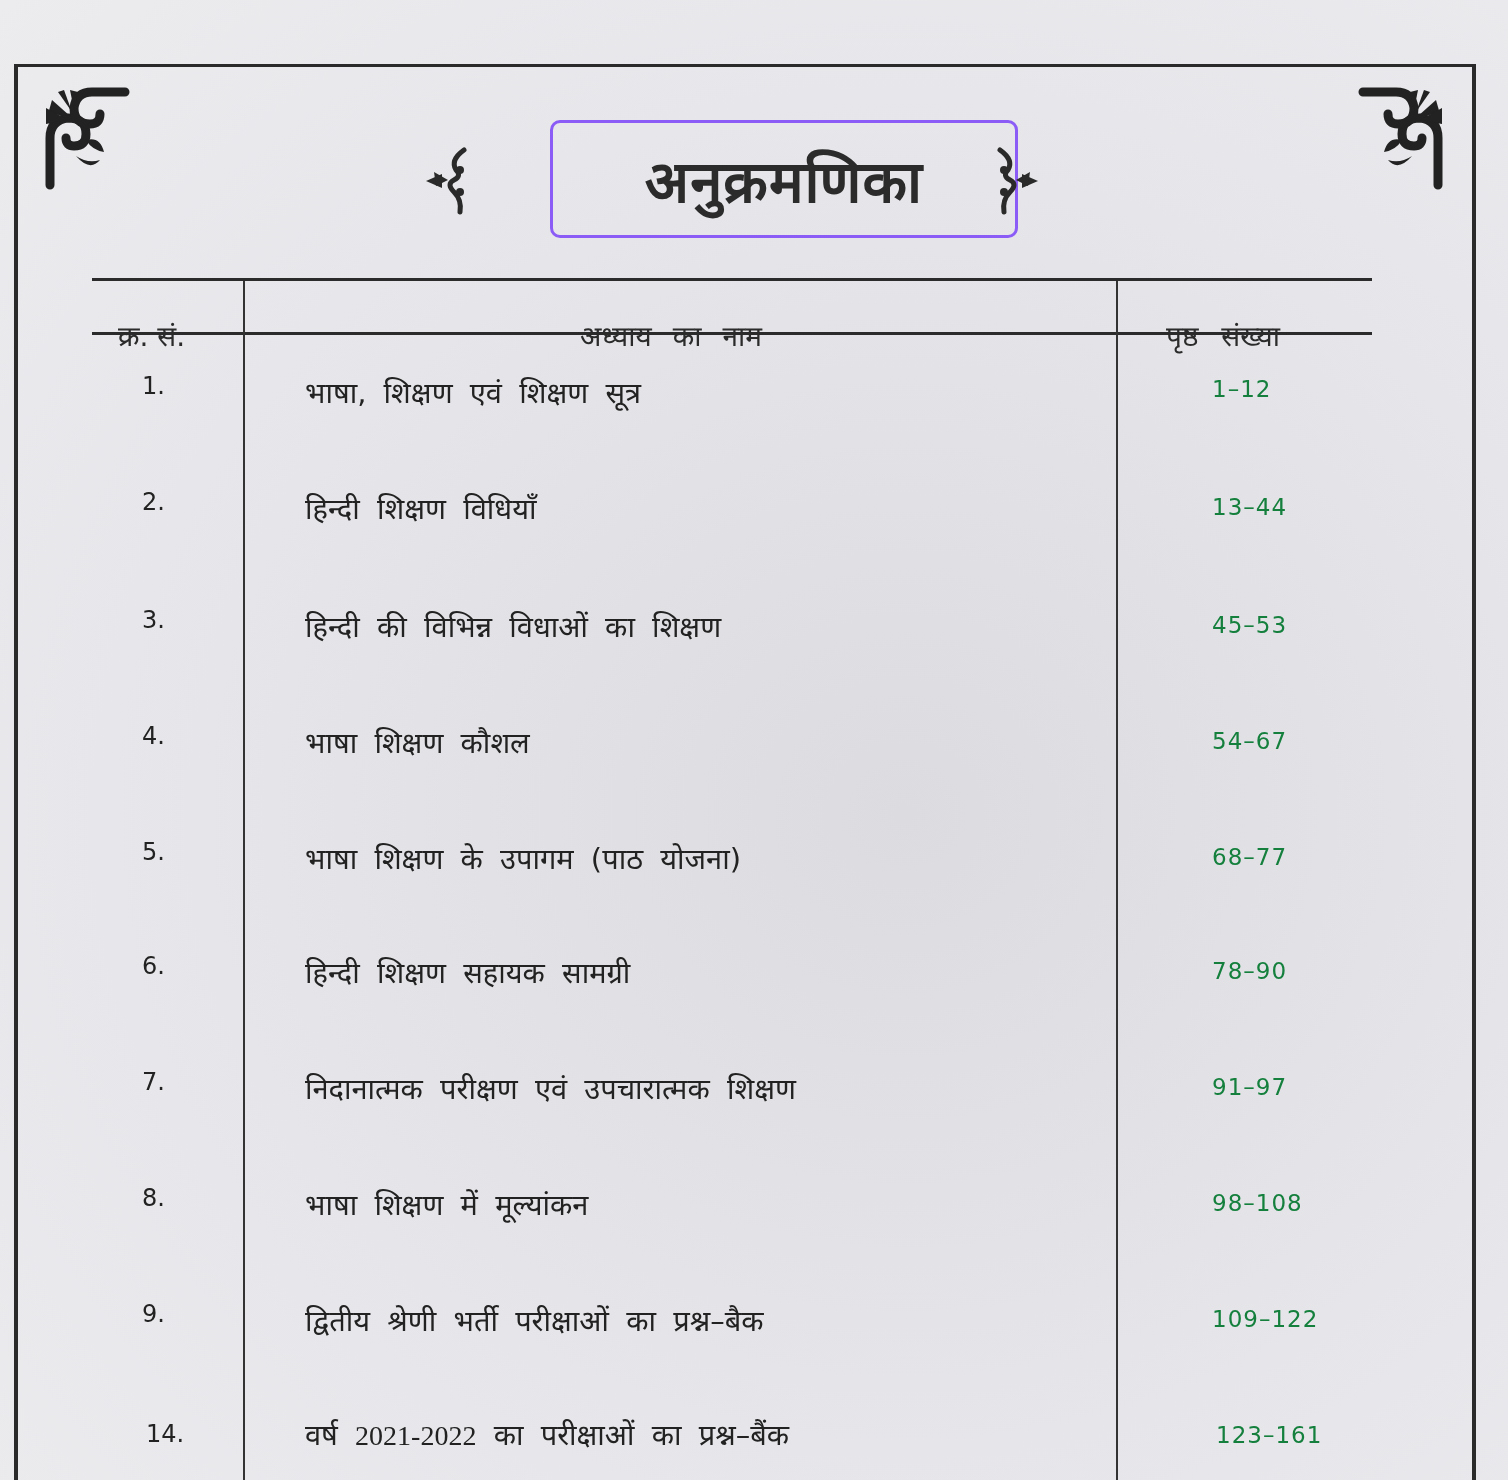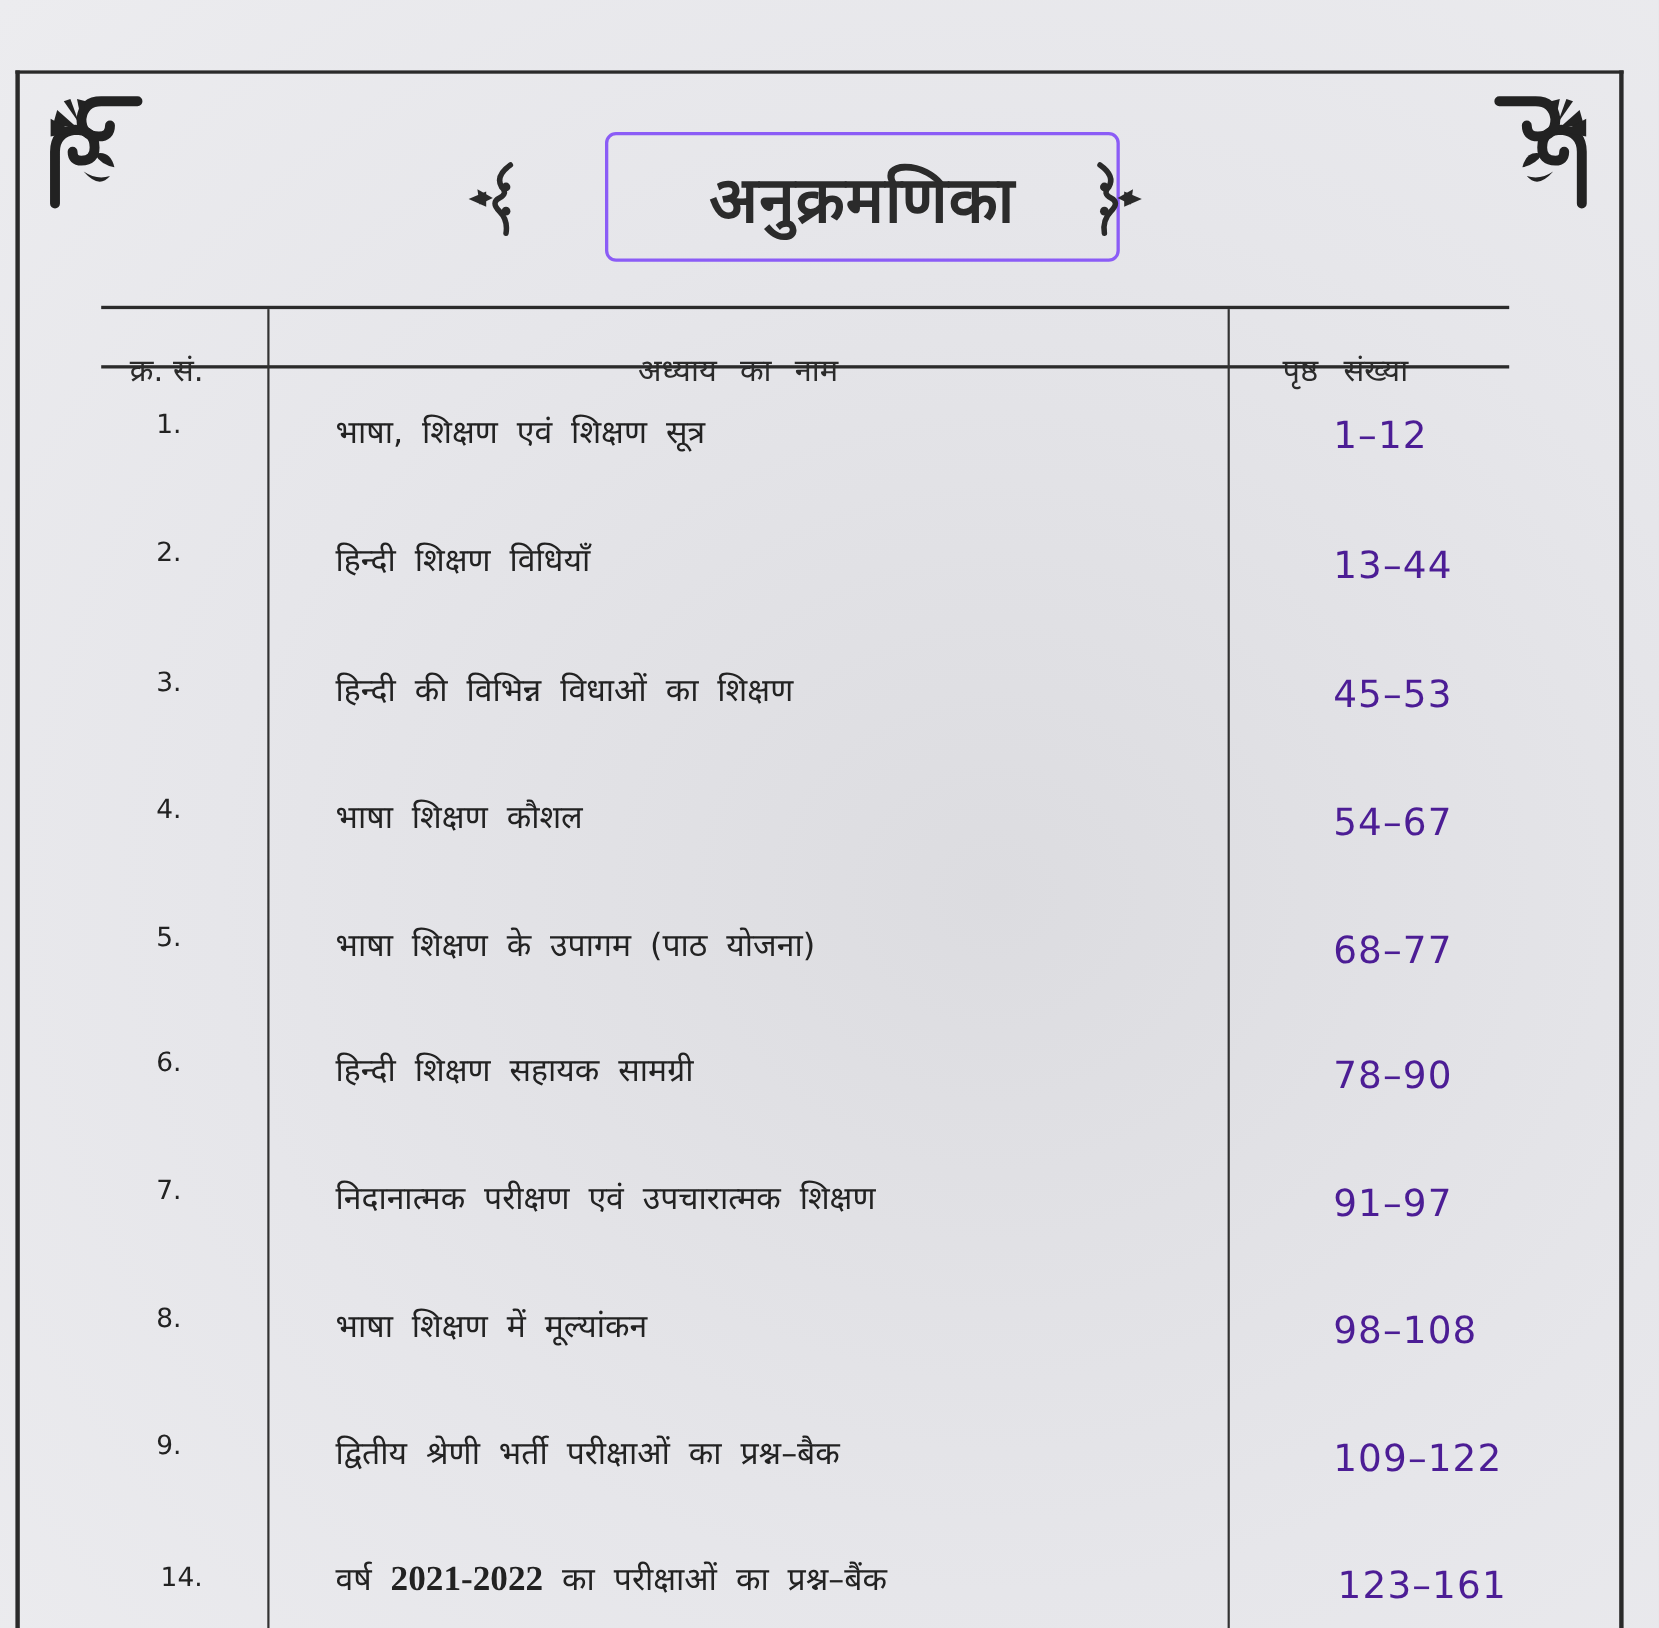--- a/index.html
+++ b/index.html
@@ -40,22 +40,22 @@
   .vline.b { left: 1116px; }
 
   .th { position: absolute; top: 288px; font-size: 28px; color: #2b2b2b; white-space: nowrap; margin-top: 28px; }
   .th.sn { left: 118px; }
   .th.name { left: 580px; word-spacing: 14px; font-family: Liberation Serif, serif; }
   .th.page { left: 1166px; word-spacing: 14px; }
 
   .row { position: absolute; left: 0; width: 1508px; height: 60px; }
   .row .num { position: absolute; left: 142px; font-size: 24px; color: #222; }
   .row .chap { position: absolute; left: 305px; font-size: 29px; color: #222; white-space: nowrap; word-spacing: 8px; }
-  .row .pg { position: absolute; left: 1212px; font-size: 34px; color: #4c1d95; letter-spacing: 1px; }
-  .row .chap .yr { font-family: "Liberation Serif", serif; font-weight: 700; font-size: 32px; }
+  .row .pg { position: absolute; left: 1212px; font-size: 23px; color: #15803d; letter-spacing: 1px; }
+  .row .chap .yr { font-family: "Liberation Serif", serif; font-weight: 400; font-size: 28px; }
 </style>
 </head>
 <body>
 
 <div class="page-bg"></div>
 <div class="frame"></div>
 
 <svg class="corner tl" viewBox="0 0 100 110">
   <path d="M20 105 L20 58 Q20 40 38 38 Q56 38 56 54 Q56 66 44 66 Q36 66 36 58" fill="none" stroke="#222" stroke-width="9" stroke-linecap="round"></path>
   <path d="M95 12 L62 12 Q46 12 44 28 Q44 44 60 44 Q70 44 70 34" fill="none" stroke="#222" stroke-width="9" stroke-linecap="round"></path>

